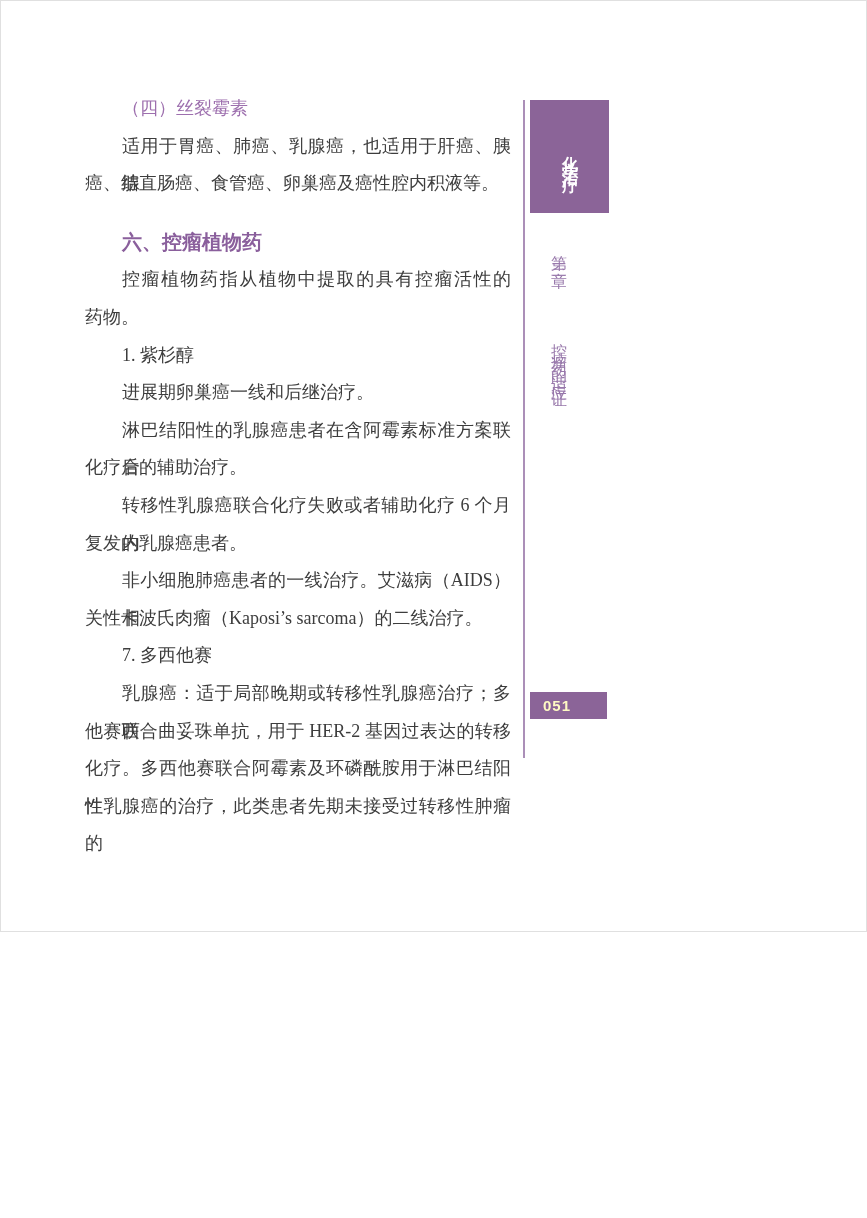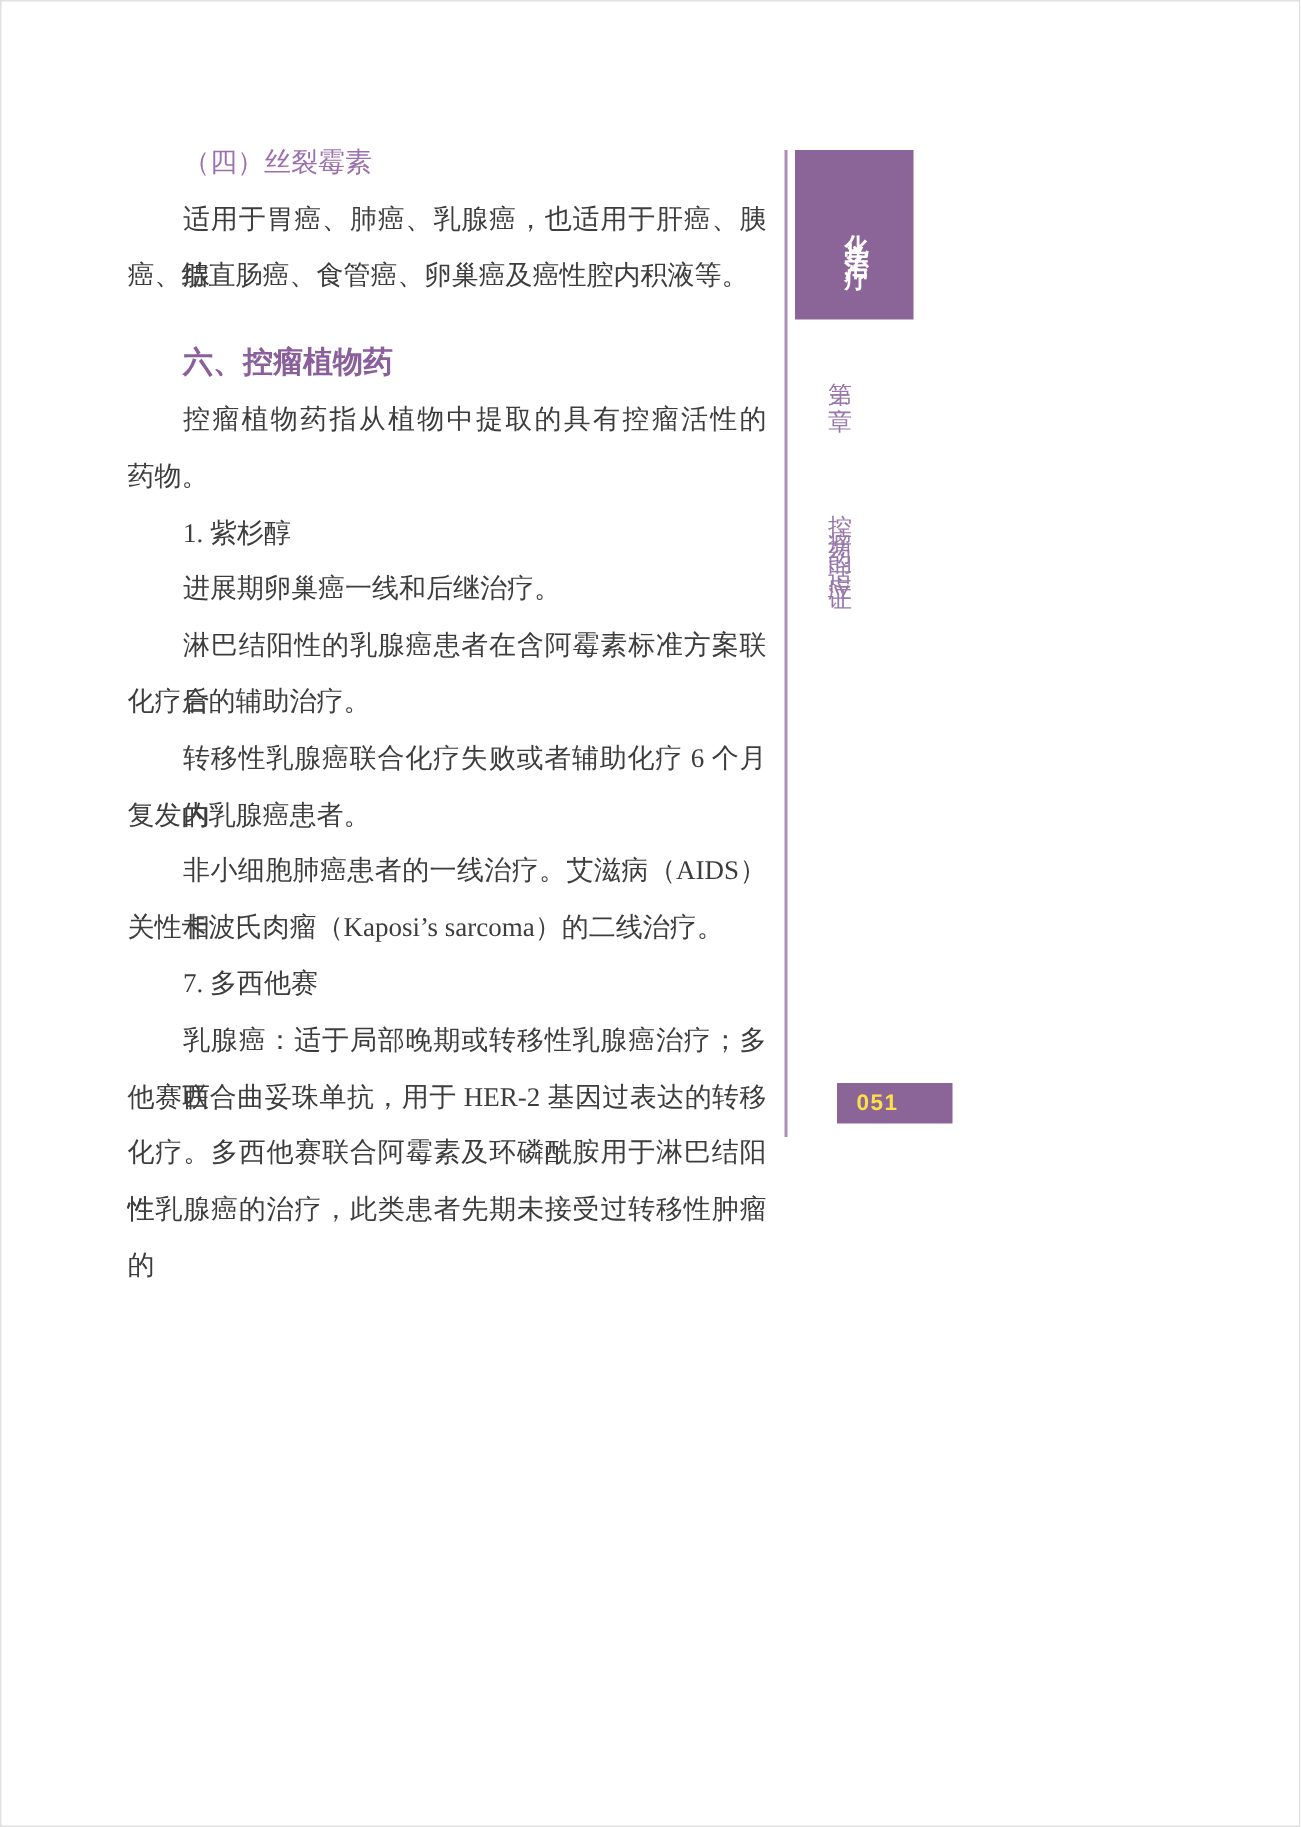--- a/index.html
+++ b/index.html
@@ -8,21 +8,21 @@
     --chapter-text:#9878ab;
     --heading-purple:#9d6fae;
     --section-purple:#8a5f9c;
     --body-text:#3d3d3d;
     --page-bg:#ffffff;
     --page-border:#e0e0e0;
   }
   html,body{margin:0;padding:0;background:#fff;}
   .page{
     position:relative;
-    width:867px;height:1218px;
+    width:867px;height:932px;
     background:var(--page-bg);
     box-shadow:inset 0 0 0 1px var(--page-border);
     overflow:hidden;
     font-family:"Liberation Serif","DejaVu Serif",serif;
   }
   
   .text-col{
     position:absolute;
     left:85px;top:90px;width:426px;
   }
@@ -70,31 +70,30 @@
     writing-mode:vertical-rl;
     color:var(--chapter-text);
     font-size:16px;
     letter-spacing:8px;
     font-family:"Liberation Sans","DejaVu Sans",sans-serif;
   }
   .chapter-number{top:243px;}
   .chapter-title{top:331px;}
   .page-badge{
     position:absolute;
-    left:530px;top:722px;
+    left:530px;top:692px;
     width:77px;height:27px;
     background:var(--accent-box);
-    color:#fde047;
+    color:#fef9c3;
     font-size:15px;font-weight:bold;
     line-height:27px;
     padding-left:13px;
     box-sizing:border-box;
     font-family:"Liberation Sans","DejaVu Sans",sans-serif;
     letter-spacing:1px;
-    margin-left:28px;
   }
 </style>
 </head>
 <body>
 
 <div class="page">
 
   <div class="text-col">
       <div class="line h-paren indent">（四）丝裂霉素</div>
       <div class="line body indent fill">适用于胃癌、肺癌、乳腺癌，也适用于肝癌、胰腺</div>

